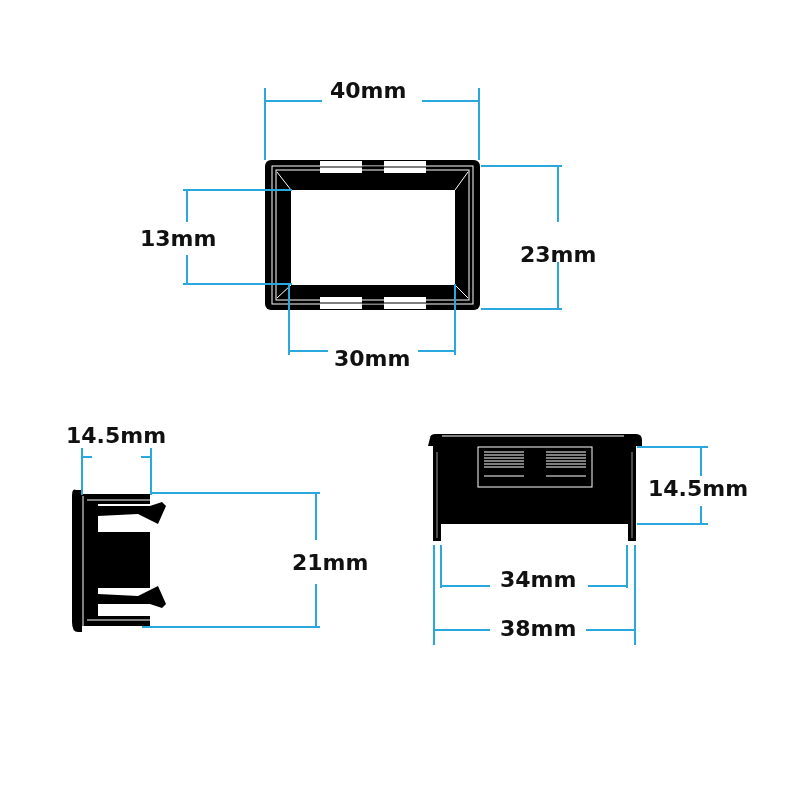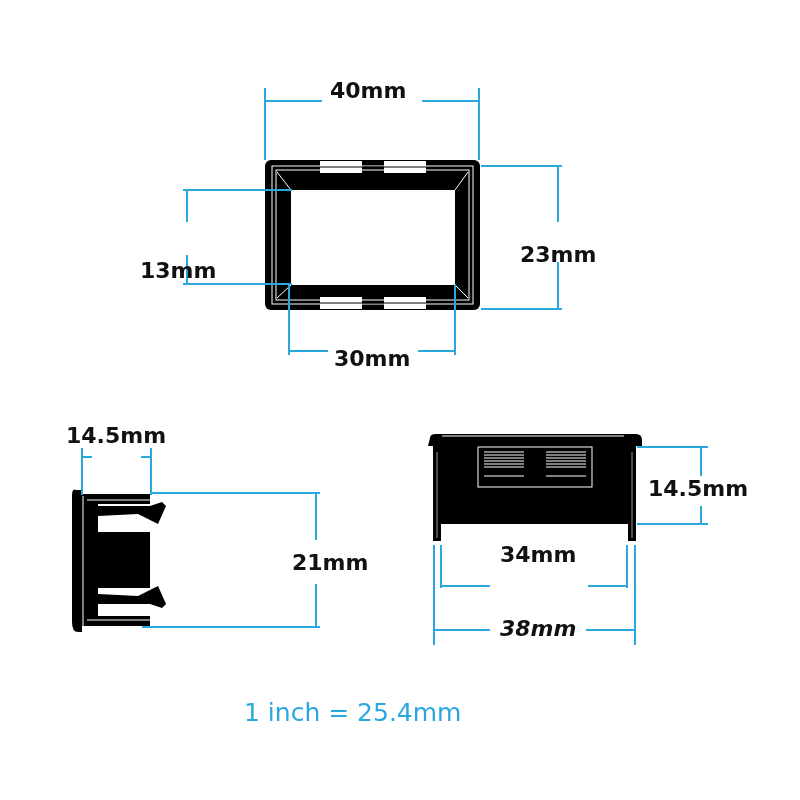--- a/index.html
+++ b/index.html
@@ -110,24 +110,23 @@
       <line x1="588" y1="586" x2="627" y2="586"></line>
       <line x1="434" y1="545" x2="434" y2="645"></line>
       <line x1="635" y1="545" x2="635" y2="645"></line>
       <line x1="434" y1="630" x2="490" y2="630"></line>
       <line x1="586" y1="630" x2="635" y2="630"></line>
     </g>
   </svg>
 
   <div class="lbl" style="left:330px;top:80px;">40mm</div>
   <div class="lbl" style="left:520px;top:244px;">23mm</div>
-  <div class="lbl" style="left:140px;top:228px;margin-top:32px;">13mm</div>
+  <div class="lbl" style="left:140px;top:228px;">13mm</div>
   <div class="lbl" style="left:334px;top:348px;">30mm</div>
 
   <div class="lbl" style="left:66px;top:425px;">14.5mm</div>
   <div class="lbl" style="left:292px;top:552px;">21mm</div>
 
   <div class="lbl" style="left:648px;top:478px;">14.5mm</div>
-  <div class="lbl" style="left:500px;top:544px;text-align:center;">34mm</div>
-  <div class="lbl" style="left:500px;top:618px;font-style:italic;">38mm</div>
+  <div class="lbl" style="left:500px;top:569px;text-align:center;">34mm</div>
+  <div class="lbl" style="left:500px;top:618px;">38mm</div>
 
-  <div class="note" style="left:244px;top:700px;">1 inch = 25.4mm</div>
 </div>
 
 </body></html>

